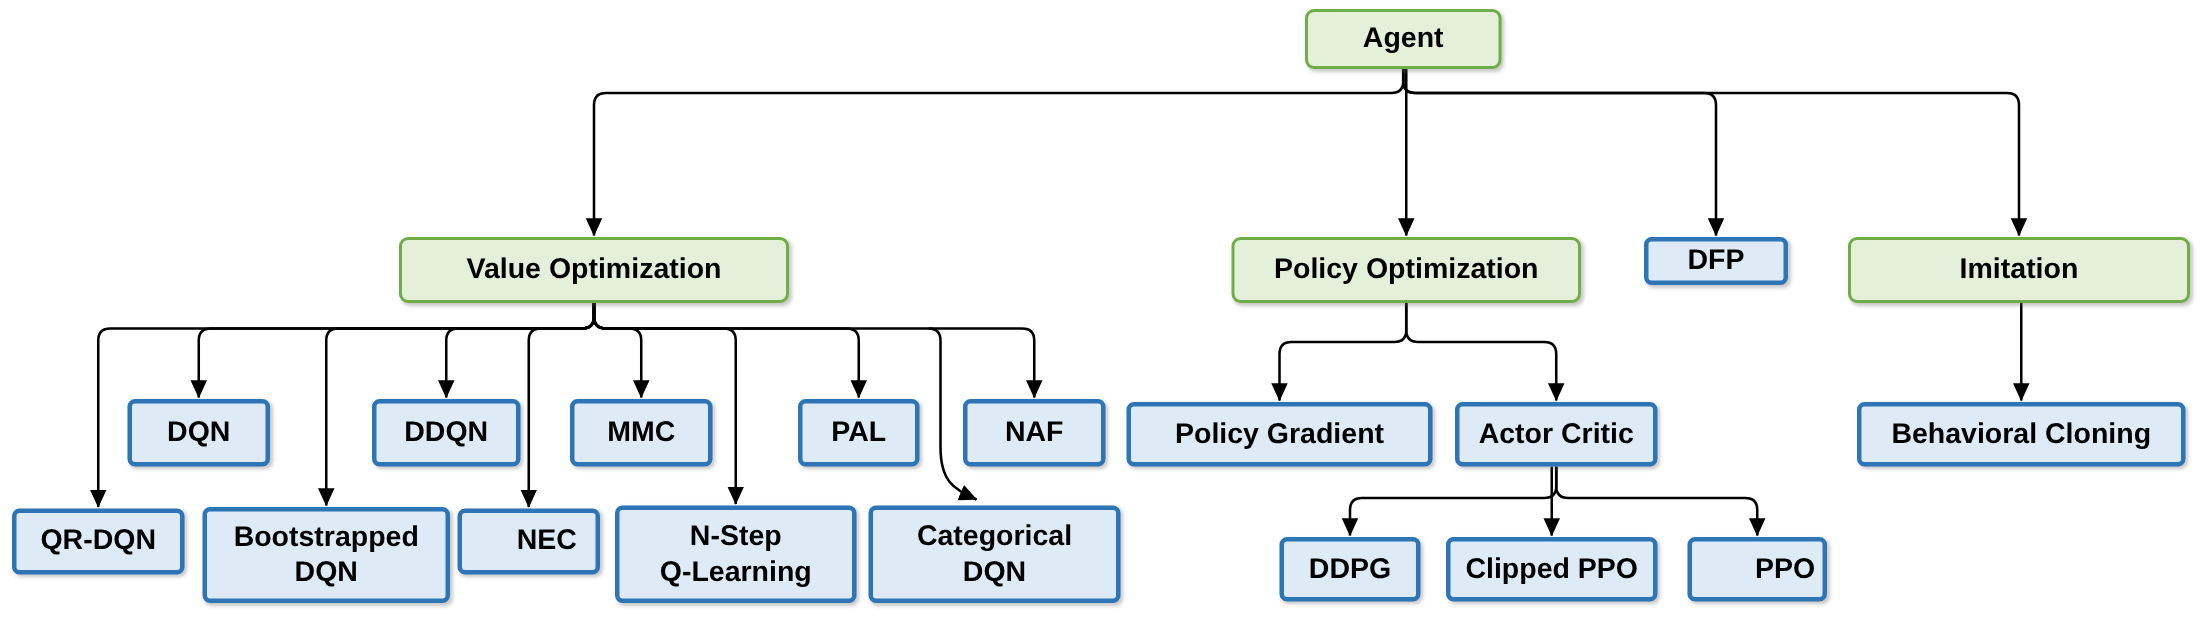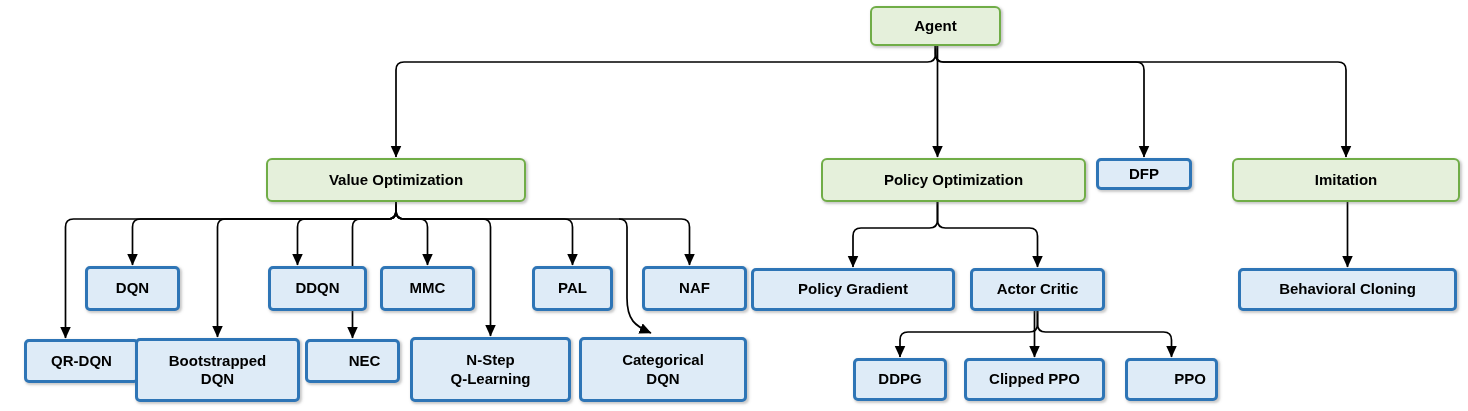--- a/index.html
+++ b/index.html
@@ -11,21 +11,21 @@
     font-family:"Liberation Sans", sans-serif;
     overflow:hidden;
   }
   #wires{position:absolute;left:0;top:0;width:1468px;height:411px;}
   .node{
     position:absolute;
     box-sizing:border-box;
     display:flex;align-items:center;justify-content:center;
     text-align:center;
     font-weight:700;
-    font-size:15px;
+    font-size:19px;
     line-height:1.22;
     color:#000;
     white-space:pre-line;
     border-radius:6px;
     box-shadow:1.5px 1.5px 2.5px rgba(100,100,100,0.35);
   }
   .node.green{
     background:var(--green-fill);
     border:2.5px solid var(--green-border);
   }
@@ -64,29 +64,29 @@
         <path d="M 937.5 202 L 937.5 220 Q 937.5 228 945.5 228 L 1029.5 228 Q 1037.5 228 1037.5 236 L 1037.5 267" stroke="#000000" stroke-width="1.7" fill="none" marker-end="url(#arrow)"></path>
         <path d="M 1347.5 202 L 1347.5 267" stroke="#000000" stroke-width="1.7" fill="none" marker-end="url(#arrow)"></path>
         <path d="M 1037.5 311 L 1037.5 324 Q 1037.5 332 1029.5 332 L 908 332 Q 900 332 900 340 L 900 357" stroke="#000000" stroke-width="1.7" fill="none" marker-end="url(#arrow)"></path>
         <path d="M 1034.5 311 L 1034.5 357" stroke="#000000" stroke-width="1.7" fill="none" marker-end="url(#arrow)"></path>
         <path d="M 1037.5 311 L 1037.5 324 Q 1037.5 332 1045.5 332 L 1163.5 332 Q 1171.5 332 1171.5 340 L 1171.5 357" stroke="#000000" stroke-width="1.7" fill="none" marker-end="url(#arrow)"></path>
       </g>
   </svg>
   <div id="nodes">
       <div class="node green" style="left: 870px; top: 6px; width: 131px; height: 40px;"><span>Agent</span></div>
       <div class="node green" style="left: 266px; top: 158px; width: 260px; height: 44px;"><span>Value Optimization</span></div>
-      <div class="node green" style="left: 821px; top: 158px; width: 265px; height: 44px;"><span>Policy Optimization</span></div>
+      <div class="node green" style="left: 821px; top: 158px; width: 233px; height: 44px;"><span>Policy Optimization</span></div>
       <div class="node blue" style="left: 1096px; top: 158px; width: 96px; height: 32px;"><span>DFP</span></div>
       <div class="node green" style="left: 1232px; top: 158px; width: 228px; height: 44px;"><span>Imitation</span></div>
       <div class="node blue" style="left: 85px; top: 266px; width: 95px; height: 45px;"><span>DQN</span></div>
-      <div class="node blue" style="left: 248px; top: 266px; width: 99px; height: 45px; margin-left: 20px;"><span>DDQN</span></div>
+      <div class="node blue" style="left: 248px; top: 266px; width: 99px; height: 45px;"><span>DDQN</span></div>
       <div class="node blue" style="left: 380px; top: 266px; width: 95px; height: 45px;"><span>MMC</span></div>
       <div class="node blue" style="left: 532px; top: 266px; width: 81px; height: 45px;"><span>PAL</span></div>
-      <div class="node blue" style="left: 642px; top: 266px; width: 105px; height: 45px;"><span>NAF</span></div>
-      <div class="node blue" style="left: 8px; top: 339px; width: 115px; height: 44px; margin-left: 16px;"><span>QR-DQN</span></div>
+      <div class="node blue" style="left: 642px; top: 266px; width: 95px; height: 45px;"><span>NAF</span></div>
+      <div class="node blue" style="left: 8px; top: 339px; width: 115px; height: 44px;"><span>QR-DQN</span></div>
       <div class="node blue" style="left: 135px; top: 338px; width: 165px; height: 64px;"><span>Bootstrapped
 DQN</span></div>
       <div class="node blue" style="left: 305px; top: 339px; width: 95px; height: 44px; padding-left: 24px;"><span>NEC</span></div>
       <div class="node blue" style="left: 410px; top: 337px; width: 161px; height: 65px;"><span>N-Step
 Q-Learning</span></div>
       <div class="node blue" style="left: 579px; top: 337px; width: 168px; height: 65px;"><span>Categorical
 DQN</span></div>
       <div class="node blue" style="left: 751px; top: 268px; width: 204px; height: 43px;"><span>Policy Gradient</span></div>
       <div class="node blue" style="left: 970px; top: 268px; width: 135px; height: 43px;"><span>Actor Critic</span></div>
       <div class="node blue" style="left: 1238px; top: 268px; width: 219px; height: 43px;"><span>Behavioral Cloning</span></div>

